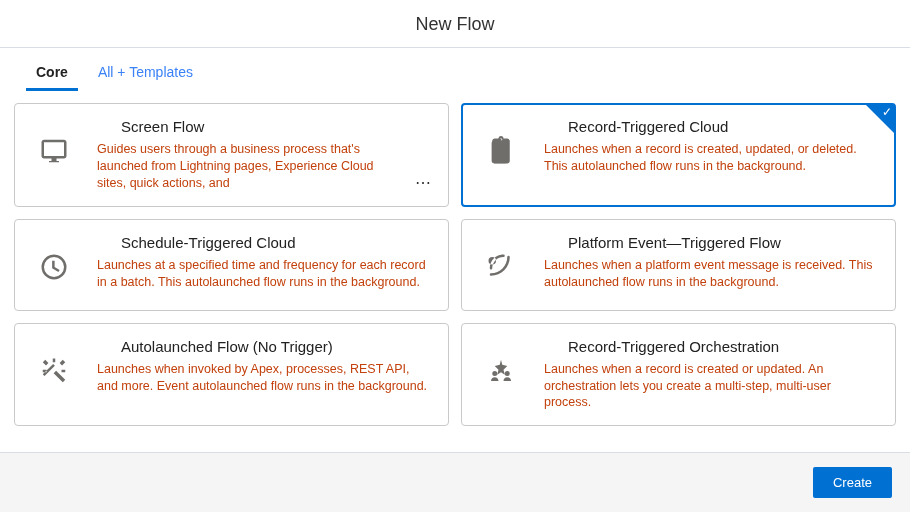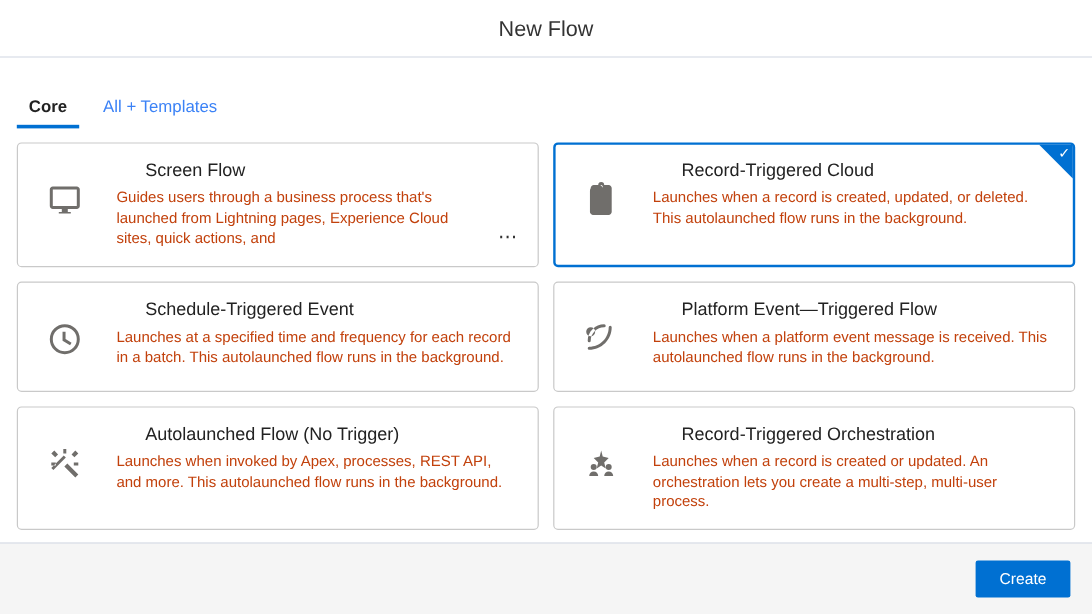--- a/index.html
+++ b/index.html
@@ -18,23 +18,23 @@
       padding: 14px 0 12px 0;
       border-bottom: 1px solid #d8dde6;
     }
     .header-title {
       font-size: 18px;
       font-weight: 400;
       color: #333;
     }
     .tabs {
       display: flex;
-      padding: 0 20px;
+      padding: 0 32px;
       border-bottom: 1px solid #fff;
-      margin-top: 24px;
+      margin-top: 8px;
     }
     .tab {
       padding: 8px 4px 10px 4px;
       margin-right: 22px;
       font-size: 14px;
       color: #3b82f6;
       cursor: pointer;
       position: relative;
     }
     .tab.active {
@@ -188,21 +188,21 @@
       </div>
     </div>
 
     <div class="card">
       <div class="card-icon">
         <svg viewBox="0 0 24 24">
             <path d="M12 2a10 10 0 1 0 0 20 10 10 0 0 0 0-20zm0 18a8 8 0 1 1 0-16 8 8 0 0 1 0 16zm.5-13h-2v6l5 3 1-1.7-4-2.4V7z"></path>
           </svg>
       </div>
       <div class="card-body">
-        <div class="card-title">Schedule-Triggered Event</div>
+        <div class="card-title">Schedule-Triggered Cloud</div>
         <div class="card-desc">Launches at a specified time and frequency for each record in a batch. This autolaunched flow runs in the background.</div>
       </div>
     </div>
 
     <div class="card">
       <div class="card-icon">
         <svg viewBox="0 0 24 24">
             <path d="M4 10a1 1 0 0 0-1 1c0 6 5 11 11 11a1 1 0 0 0 0-2 9 9 0 0 1-9-9 1 1 0 0 0-1-1zm0-5a1 1 0 0 0 0 2c7.2 0 13 5.8 13 13a1 1 0 0 0 2 0C19 11.7 12.3 5 4 5zm4 12a3 3 0 1 1-6 0 3 3 0 0 1 6 0z" transform="scale(1,-1) translate(0,-24)"></path>
           </svg>
       </div>
@@ -213,21 +213,21 @@
     </div>
 
     <div class="card">
       <div class="card-icon">
         <svg viewBox="0 0 24 24">
             <path d="M7.5 5.6L5 3 3 5l2.6 2.5L7.5 5.6zM19 3l-2.5 2.6L18.4 7.5 21 5l-2-2zM13 2h-2v3h2V2zm8 9h-3v2h3v-2zM3 11h3v2H3v-2zm9.7-3.3l-1.4-1.4L3 14.6 4.4 16l8.3-8.3zM19 21l2-2-7.3-7.3-2 2L19 21z"></path>
           </svg>
       </div>
       <div class="card-body">
         <div class="card-title">Autolaunched Flow (No Trigger)</div>
-        <div class="card-desc">Launches when invoked by Apex, processes, REST API, and more. This autolaunched flow runs in the background.</div>
+        <div class="card-desc">Launches when invoked by Apex, processes, REST API, and more. Event autolaunched flow runs in the background.</div>
       </div>
     </div>
 
     <div class="card">
       <div class="card-icon">
         <svg viewBox="0 0 24 24">
             <path d="M12 3l-1 4-4 1 3 3-1 4 3-2 3 2-1-4 3-3-4-1-1-4zM7 17c-1.7 0-3 1.3-3 3h6c0-1.7-1.3-3-3-3zm10 0c-1.7 0-3 1.3-3 3h6c0-1.7-1.3-3-3-3zM7 16a2 2 0 1 0 0-4 2 2 0 0 0 0 4zm10 0a2 2 0 1 0 0-4 2 2 0 0 0 0 4z"></path>
           </svg>
       </div>
       <div class="card-body">

